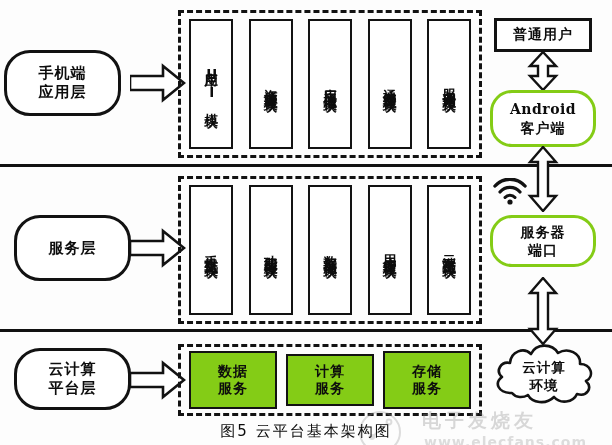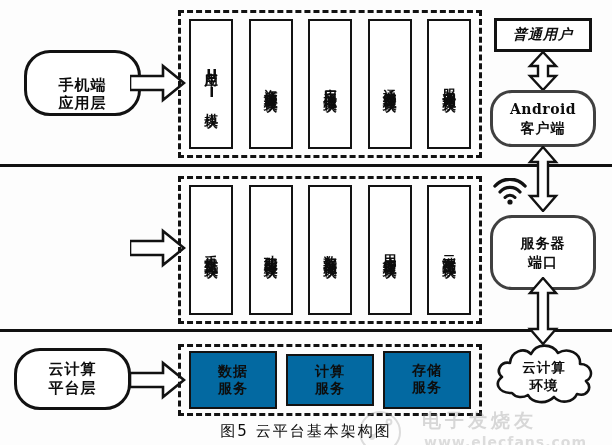--- a/index.html
+++ b/index.html
@@ -70,21 +70,21 @@
     text-orientation:upright;
     letter-spacing:2px;
     line-height:1;
     padding:3px 0;
   }
 
   
   .service-box{
     box-sizing:border-box;
     border:2.5px solid #121212;
-    background:#0369a1;
+    background:#84cc16;
     display:flex;
     align-items:center;
     justify-content:center;
     text-align:center;
     font-size:14px;
     font-weight:600;
     color:#0d0d0d;
     line-height:1.25;
     letter-spacing:1px;
   }
@@ -100,21 +100,21 @@
     justify-content:center;
     text-align:center;
     font-size:14px;
     font-weight:600;
     color:#0d0d0d;
     letter-spacing:1px;
   }
   .node-round{
     position:absolute;
     box-sizing:border-box;
-    border:3px solid #404040;
+    border:3px solid #84cc16;
     border-radius:22px;
     background:#fff;
     display:flex;
     flex-direction:column;
     align-items:center;
     justify-content:center;
     text-align:center;
     font-size:14px;
     font-weight:600;
     color:#0d0d0d;
@@ -183,41 +183,44 @@
   }
 </style>
 </head>
 <body>
 
 <div id="stage">
 
   <div class="divider" id="divider-1"></div>
   <div class="divider" id="divider-2"></div>
 
-  <div class="layer-label" style="left:24px; top:50px; width:117px; height:66px;align-items:flex-end;">
+  <div class="layer-label" style="left:4px; top:50px; width:117px; height:66px;">
     <span>
       <span>手机端</span><br>
       <span>应用层</span>
     </span>
   </div>
 
   <div class="arrow" style="left:130px; top:63px; width:56px; height:40px;">
     <svg width="56" height="40" viewBox="0 0 56 40">
       <polygon points="0,13 33,13 33,3 54,20 33,37 33,27 0,27" fill="#ffffff" stroke="#121212" stroke-width="2.6" stroke-linejoin="miter"></polygon>
     </svg>
   </div>
 
   <div class="dashed-group" style="left:178px; top:10px; width:304px; height:148px; padding:7px 8px;">
     <div class="module" style="width:44px; height:130px;">应用UI模块</div>
     <div class="module" style="width:44px; height:130px;">资源管理模块</div>
     <div class="module" style="width:44px; height:130px;">应用通信模块</div>
     <div class="module" style="width:44px; height:130px;">通知管理模块</div>
     <div class="module" style="width:44px; height:130px;">服务调用模块</div>
   </div>
 
+  <div class="layer-label" style="left:14px; top:215px; width:117px; height:66px;">
+    <span>服务层</span>
+  </div>
 
   <div class="arrow" style="left:130px; top:228px; width:56px; height:40px;">
     <svg width="56" height="40" viewBox="0 0 56 40">
       <polygon points="0,13 33,13 33,3 54,20 33,37 33,27 0,27" fill="#ffffff" stroke="#121212" stroke-width="2.6" stroke-linejoin="miter"></polygon>
     </svg>
   </div>
 
   <div class="dashed-group" style="left:178px; top:176px; width:304px; height:148px; padding:7px 8px;">
     <div class="module" style="width:44px; height:130px;">手机交互模块</div>
     <div class="module" style="width:44px; height:130px;">功能服务模块</div>
@@ -245,29 +248,29 @@
         <span>数据</span><br>
         <span>服务</span>
       </span>
     </div>
     <div class="service-box" style="width:88px; height:52px;">
       <span>
         <span>计算</span><br>
         <span>服务</span>
       </span>
     </div>
-    <div class="service-box" style="width:88px; height:58px;font-family:Liberation Mono, monospace;">
+    <div class="service-box" style="width:88px; height:58px;">
       <span>
         <span>存储</span><br>
         <span>服务</span>
       </span>
     </div>
   </div>
 
-  <div class="node-rect" style="left:494px; top:18px; width:98px; height:34px;font-style:italic;">
+  <div class="node-rect" style="left:494px; top:18px; width:98px; height:34px;">
     <span>普通用户</span>
   </div>
 
   <div class="arrow" style="left:527px; top:51px; width:32px; height:40px;">
     <svg width="32" height="40" viewBox="0 0 32 40">
       <polygon points="16,1 29,15 21,15 21,25 29,25 16,39 3,25 11,25 11,15 3,15" fill="#ffffff" stroke="#121212" stroke-width="2.4" stroke-linejoin="miter"></polygon>
     </svg>
   </div>
 
   <div class="node-round" style="left:490px; top:90px; width:106px; height:57px;">
@@ -285,21 +288,21 @@
     <svg width="36" height="28" viewBox="0 0 36 28">
       <path d="M3 8 A20 20 0 0 1 33 8" fill="none" stroke="#121212" stroke-width="3.4" stroke-linecap="round"></path>
       <path d="M8 14 A13 13 0 0 1 28 14" fill="none" stroke="#121212" stroke-width="3.2" stroke-linecap="round"></path>
       <path d="M13 19.5 A6.5 6.5 0 0 1 23 19.5" fill="none" stroke="#121212" stroke-width="3" stroke-linecap="round"></path>
       <circle cx="18" cy="24" r="2.6" fill="#121212"></circle>
     </svg>
   </div>
 
   <div class="io-label" style="left:561px; top:180px;margin-top:37px;">I/O</div>
 
-  <div class="node-round" style="left:490px; top:215px; width:106px; height:75px;">
+  <div class="node-round" style="left:490px; top:215px; width:106px; height:52px;">
     <span>服务器</span>
     <span>端口</span>
   </div>
 
   <div class="arrow" style="left:527px; top:277px; width:32px; height:68px;">
     <svg width="32" height="68" viewBox="0 0 32 68">
       <polygon points="16,1 29,16 21,16 21,52 29,52 16,67 3,52 11,52 11,16 3,16" fill="#ffffff" stroke="#121212" stroke-width="2.4" stroke-linejoin="miter"></polygon>
     </svg>
   </div>
 

